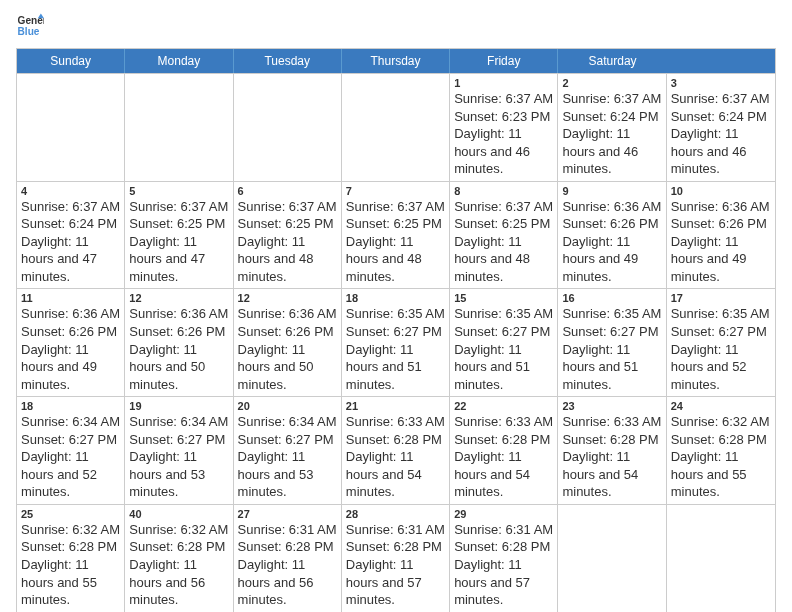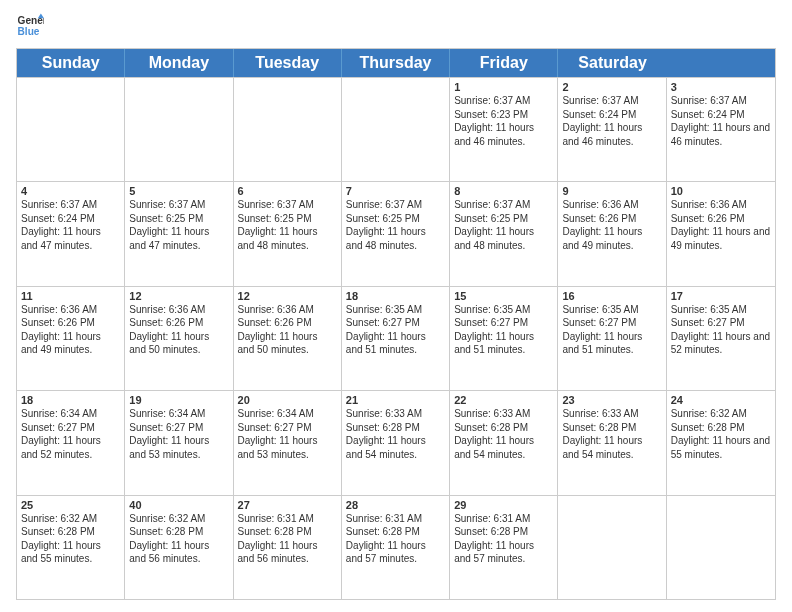--- a/index.html
+++ b/index.html
@@ -51,22 +51,22 @@
       flex-direction: column;
       border: 1px solid #ccc;
     }
     .cal-header {
       display: grid;
       grid-template-columns: repeat(7, 1fr);
       background: #3a7abf;
     }
     .cal-header-cell {
       color: #fff;
-      font-size: 16px;
-      font-weight: bold;
+      font-size: 12px;
+      font-weight: normal;
       padding: 5px 4px;
       text-align: center;
       border-right: 1px solid #5a9ad0;
     }
     .cal-header-cell:last-child { border-right: none; }
     .cal-body {
       flex: 1;
       display: flex;
       flex-direction: column;
     }
@@ -86,21 +86,21 @@
     }
     .cal-cell:last-child { border-right: none; }
     .cal-cell.empty { background: #fff; }
     .day-num {
       font-size: 11px;
       font-weight: bold;
       display: block;
       margin-bottom: 1px;
     }
     .day-info {
-      font-size: 10px;
+      font-size: 13px;
       line-height: 1.35;
       color: #333;
     }
   </style>
 </head>
 <body>
 
 <div class="page">
   <div class="header">
     <div class="logo">

